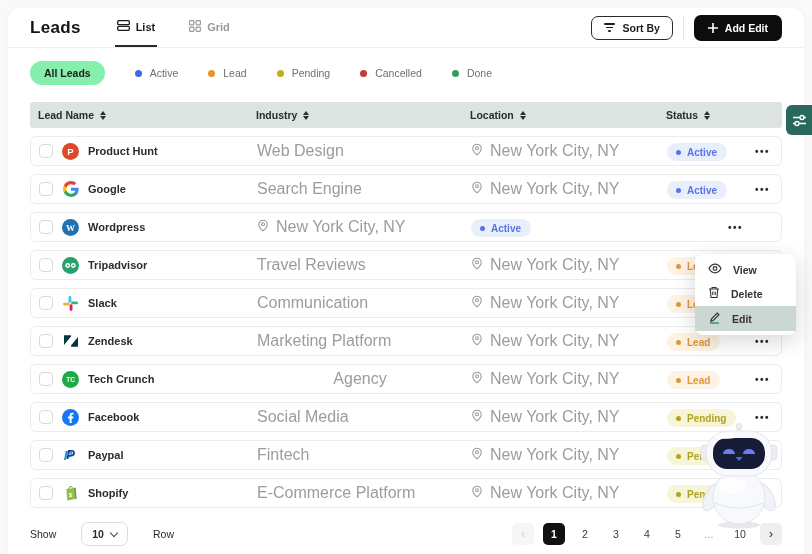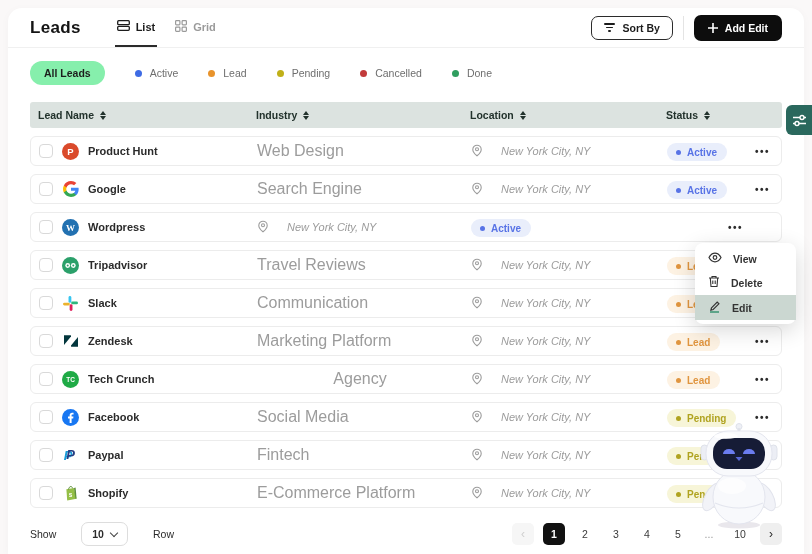--- a/index.html
+++ b/index.html
@@ -5,21 +5,21 @@
   * { margin:0; padding:0; box-sizing:border-box; }
   html,body { width:812px; height:554px; overflow:hidden; }
   body { background:#faf8f8; font-family:"Liberation Sans", sans-serif; position:relative; color:#2b2b2b; }
 
   .card { position:absolute; left:8px; top:8px; width:796px; height:546px;
           background:#fff; border-radius:14px 14px 0 0; box-shadow:0 2px 10px rgba(0,0,0,.03); }
 
   
   .hdr { display:flex; align-items:center; height:40px; padding:0 22px; border-bottom:1px solid #f0f0f0; }
   .title { font-size:17px; font-weight:700; letter-spacing:.3px; color:#141414; }
-  .tabs { display:flex; margin-left:34px; gap:16px; height:100%; }
+  .tabs { display:flex; margin-left:34px; gap:30px; height:100%; }
   .tab { display:flex; align-items:center; gap:6px; font-size:11px; font-weight:700; color:#9a9a9a;
          border-bottom:2px solid transparent; cursor:pointer; padding:0 2px; }
   .tab.active { color:#1c1c1c; border-bottom-color:#2b2b2b; }
   .hdr-right { margin-left:auto; display:flex; align-items:center; }
   .btn-sort { display:flex; align-items:center; gap:7px; background:#fff; border:1.4px solid #2b2b2b;
               border-radius:7px; padding:5px 12px; font-size:10.5px; font-weight:700; color:#1c1c1c; cursor:pointer; }
   .vdiv { width:1px; height:24px; background:#e4e4e4; margin:0 10px; }
   .btn-add { display:flex; align-items:center; gap:7px; background:#0d0d0d; color:#fff; border:none;
              border-radius:7px; padding:7px 14px; font-size:10.5px; font-weight:600; cursor:pointer; }
   .funnel { display:inline-flex; flex-direction:column; gap:2px; align-items:center; }
@@ -39,28 +39,28 @@
   .th { display:flex; align-items:center; gap:6px; padding-left:8px; cursor:pointer; }
   .sortic { display:inline-flex; flex-direction:column; gap:1px; }
   .sortic b { width:0; height:0; border-left:3px solid transparent; border-right:3px solid transparent; display:block; }
   .sortic b.up { border-bottom:4px solid #22322c; }
   .sortic b.dn { border-top:4px solid #22322c; }
   .row { background:#fff; border:1px solid #ececec; border-radius:6px; height:30px; margin-top:8px; }
   .cell-name { display:flex; align-items:center; gap:9px; padding-left:8px; font-size:11px; font-weight:600; color:#2b2b2b; }
   .cbx { width:14px; height:14px; border:1.4px solid #d9d9d9; border-radius:4px; background:#fff; cursor:pointer; flex:none; }
   .logo { width:17px; height:17px; flex:none; display:flex; align-items:center; justify-content:center; }
   .cell-dim { font-size:16px; color:#9c9c9c; }
-  .cell-loc { display:flex; align-items:center; gap:18px; font-size:11px; color:#9c9c9c;font-style:italic; }
+  .cell-loc { display:flex; align-items:center; gap:7px; font-size:16px; color:#9c9c9c; }
   .badge { display:inline-flex; align-items:center; gap:6px; border-radius:10px; padding:3.5px 10px 3.5px 9px;
            font-size:10px; font-weight:600; }
   .badge .bdot { width:5px; height:5px; border-radius:50%; }
   .dots { justify-self:end; padding-right:12px; font-size:10px; font-weight:900; letter-spacing:1.5px; color:#2b2b2b; cursor:pointer; }
 
   
-  .menu { position:absolute; left:695px; top:243px; width:101px; background:#fff; border-radius:8px;
+  .menu { position:absolute; left:695px; top:254px; width:101px; background:#fff; border-radius:8px;
           box-shadow:0 6px 22px rgba(0,0,0,.16); padding:4px 0; z-index:30; }
   .mi { display:flex; align-items:center; gap:11px; padding:5px 13px; font-size:10.5px; font-weight:600; color:#333; cursor:pointer; }
   .mi.hl { background:#cbd7d1; }
   .mi svg { flex:none; }
 
   
   .side-filter { position:absolute; right:0; top:105px; width:26px; height:30px; background:#2a685d;
                  border-radius:6px 0 0 6px; display:flex; align-items:center; justify-content:center; cursor:pointer; z-index:5; }
 
   

